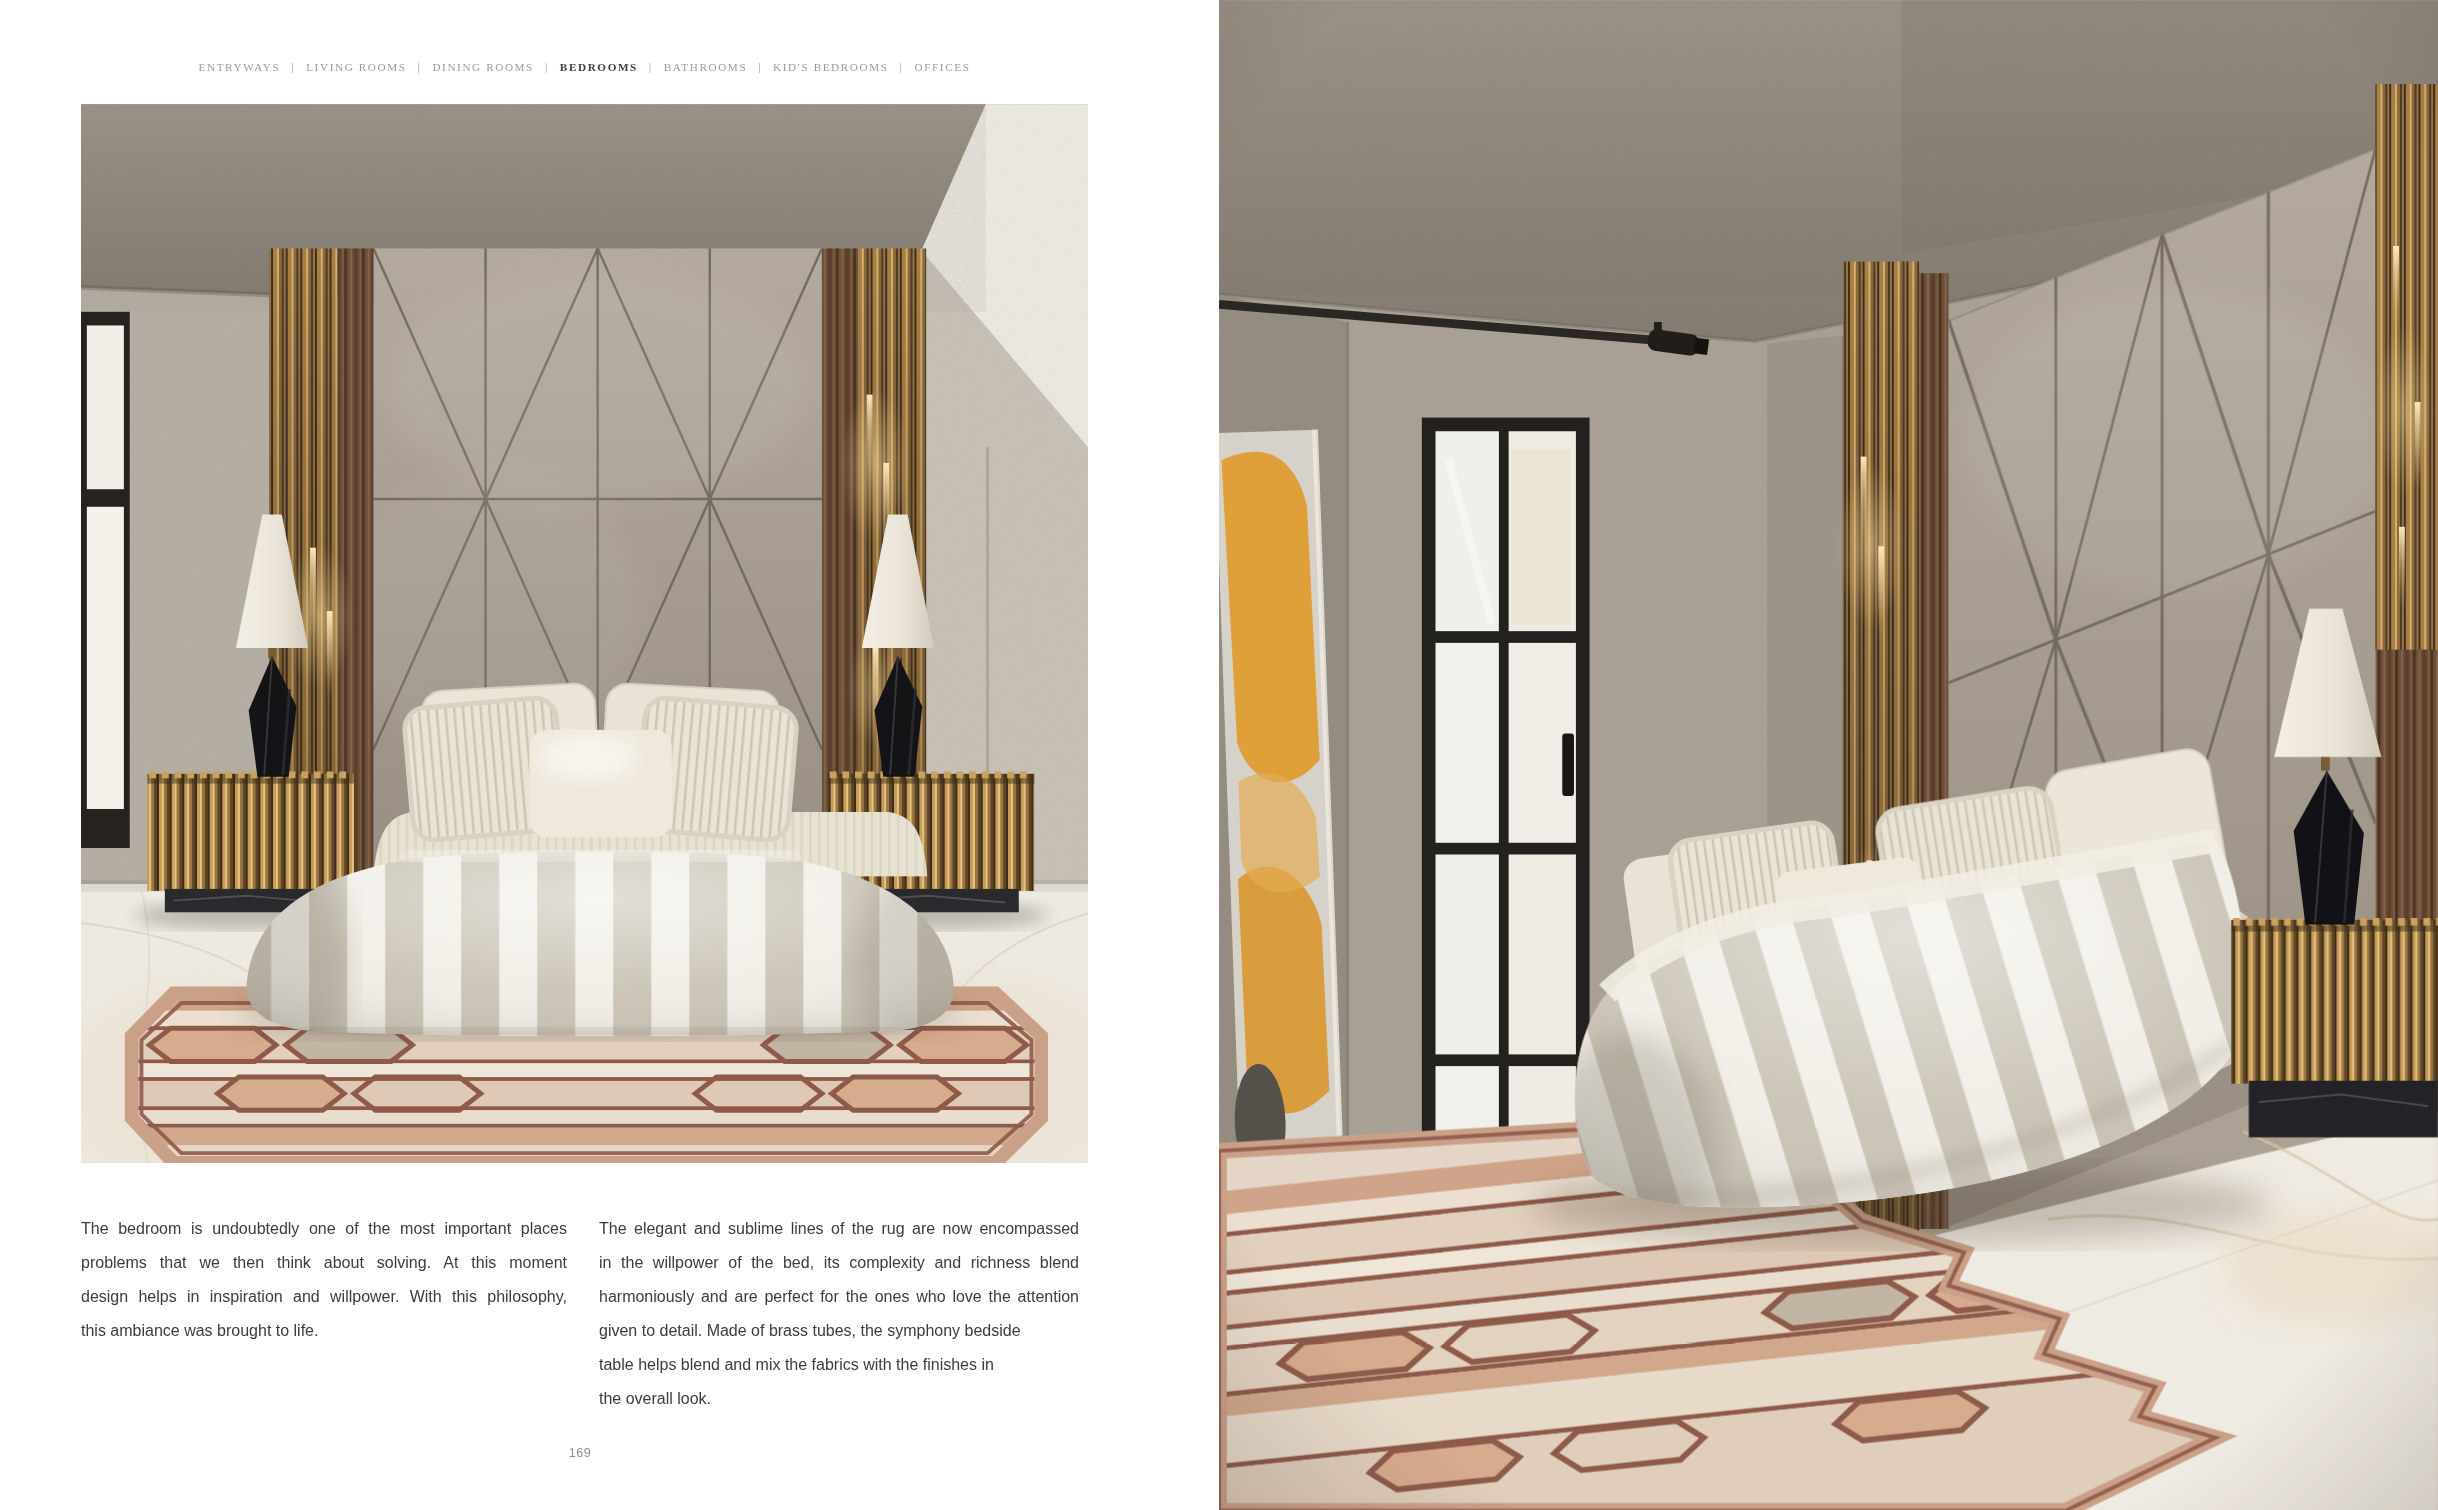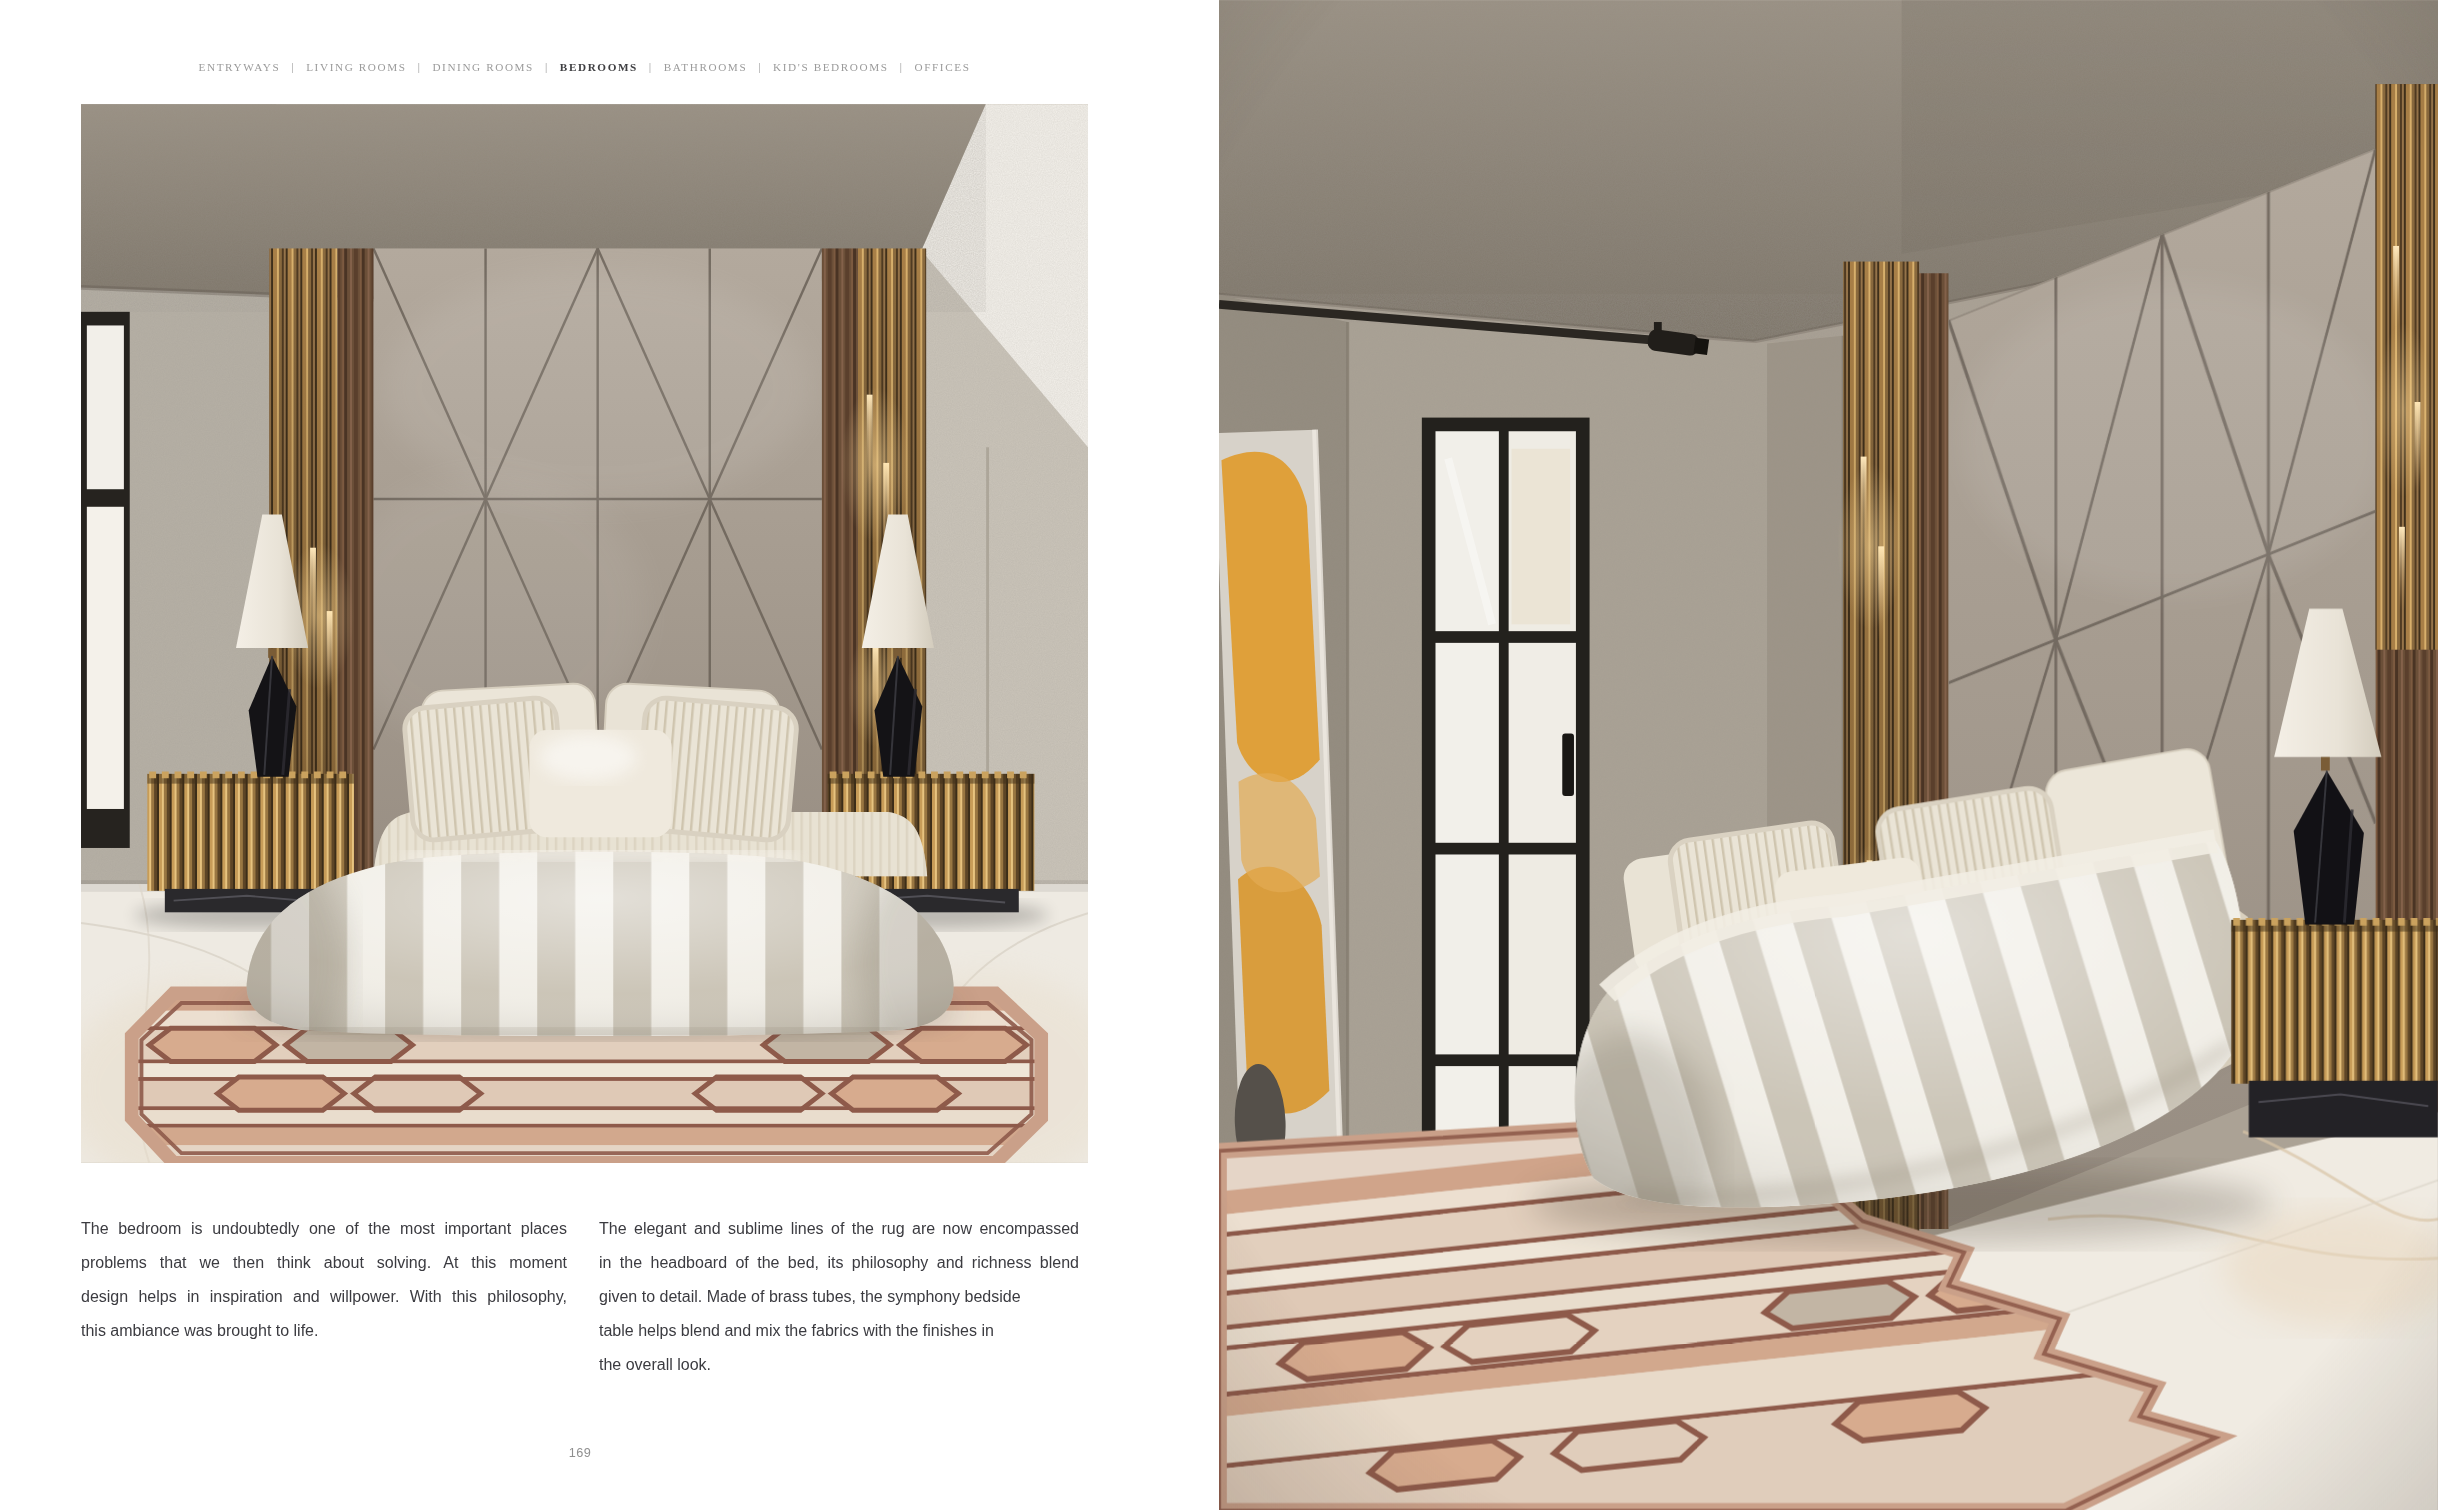--- a/index.html
+++ b/index.html
@@ -283,21 +283,22 @@
   <div class="col col-1">
 
   <div class="jline">The bedroom is undoubtedly one of the most important places</div>
       <div class="jline">problems that we then think about solving. At this moment</div>
       <div class="jline">design helps in inspiration and willpower. With this philosophy,</div>
       <div class="jline rag">this ambiance was brought to life.</div>
     </div>
   <div class="col col-2">
 
   <div class="jline">The elegant and sublime lines of the rug are now encompassed</div>
-      <div class="jline">in the headboard of the bed, its philosophy and richness blend</div>
+      <div class="jline">in the willpower of the bed, its complexity and richness blend</div>
+      <div class="jline">harmoniously and are perfect for the ones who love the attention</div>
       <div class="jline rag">given to detail. Made of brass tubes, the symphony bedside</div>
       <div class="jline rag">table helps blend and mix the fabrics with the finishes in</div>
       <div class="jline rag">the overall look.</div>
     </div>
 
   <div class="pageno">169</div>
 </div>
 
 <figure class="photo photo-right">
   <svg viewBox="0 0 1250 1549">

